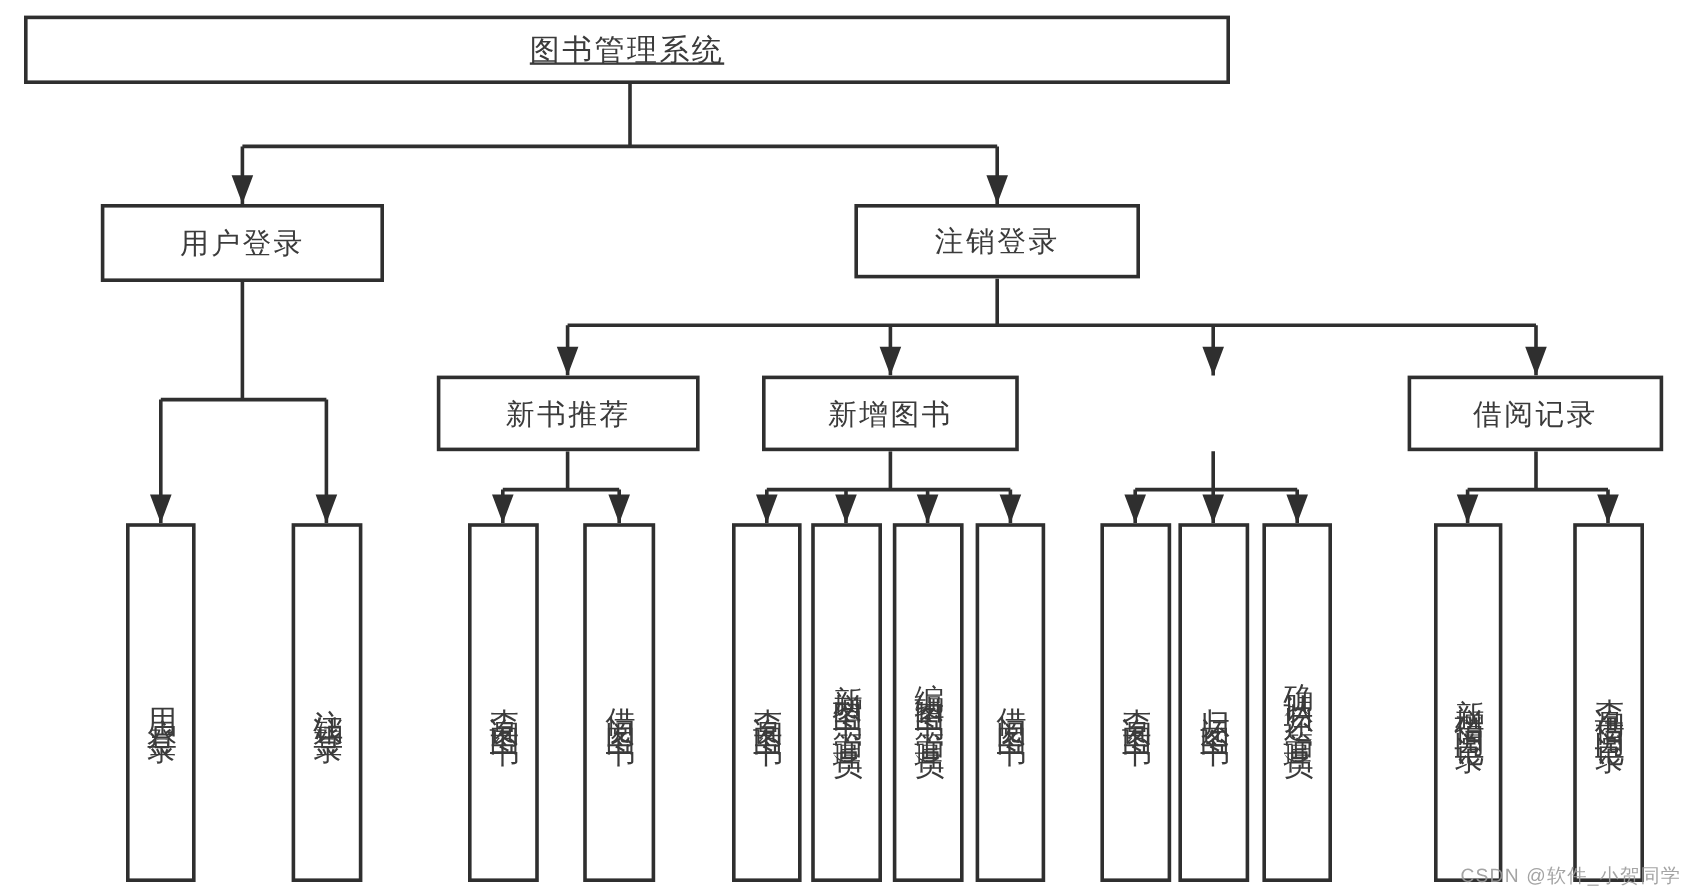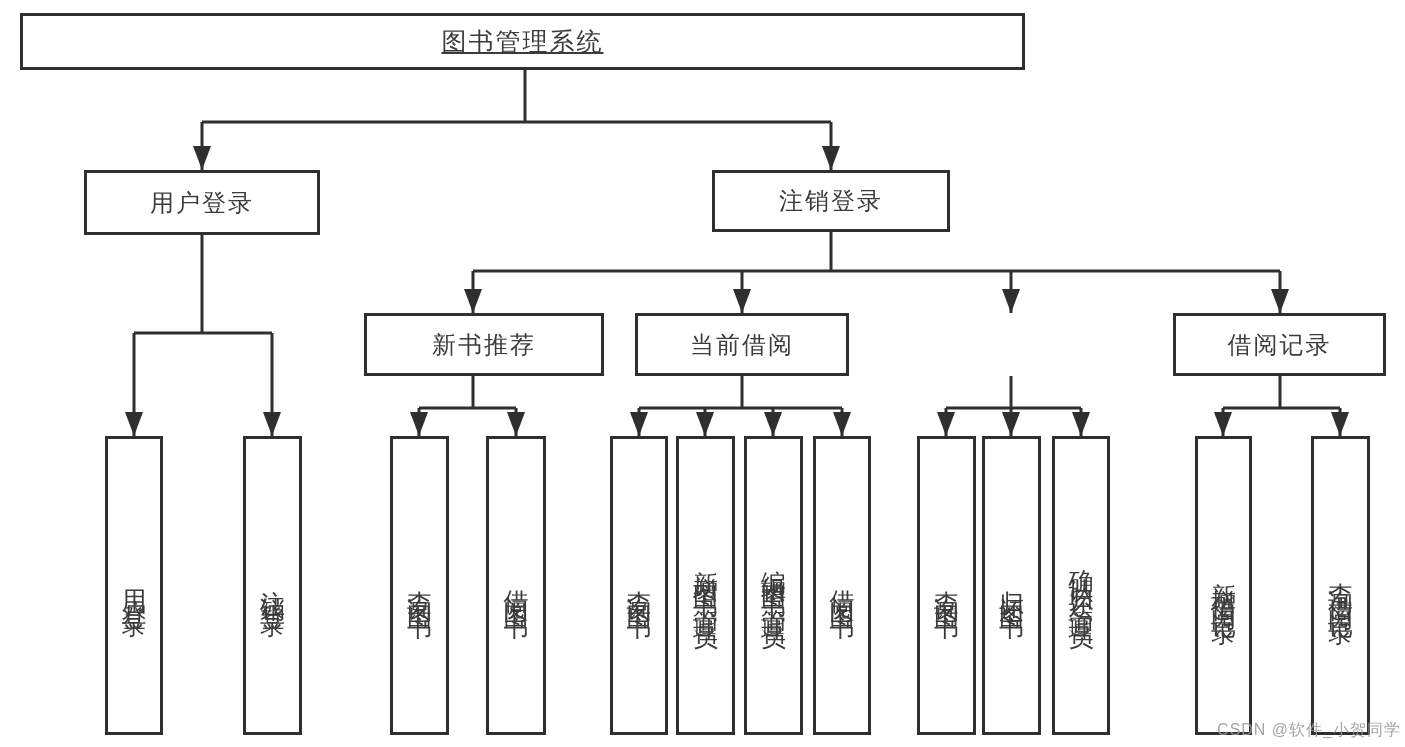--- a/index.html
+++ b/index.html
@@ -66,25 +66,25 @@
     <span>图书管理系统</span>
   </div>
 
   <div class="node h" style="left:84px;top:170px;width:236px;height:65px">
     <span>用户登录</span>
   </div>
   <div class="node h" style="left:712px;top:170px;width:238px;height:62px">
     <span>注销登录</span>
   </div>
 
-  <div class="node h" style="left:364px;top:313px;width:240px;height:63px">
+  <div class="node h" style="left:364px;top:313px;width:219px;height:63px">
     <span>新书推荐</span>
   </div>
   <div class="node h" style="left:635px;top:313px;width:214px;height:63px">
-    <span>当前借阅</span>
+    <span>新增图书</span>
   </div>
   <div class="node h" style="left:1173px;top:313px;width:213px;height:63px">
     <span>借阅记录</span>
   </div>
 
   <div class="node v" style="left:105px;top:436px;width:58px;height:299px">
     <span>用户登录</span>
   </div>
   <div class="node v" style="left:243px;top:436px;width:59px;height:299px">
     <span>注销登录</span>

